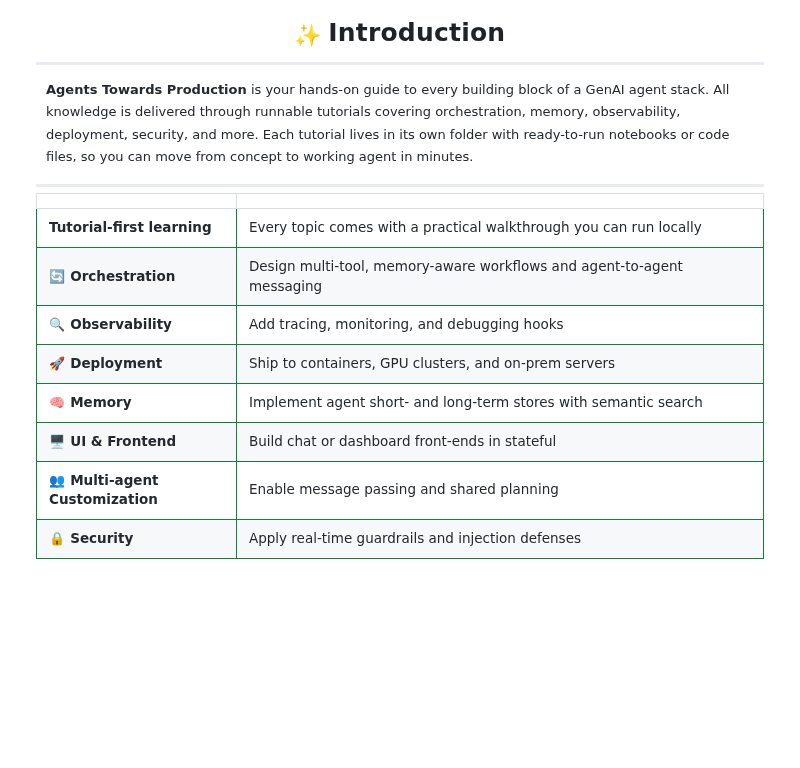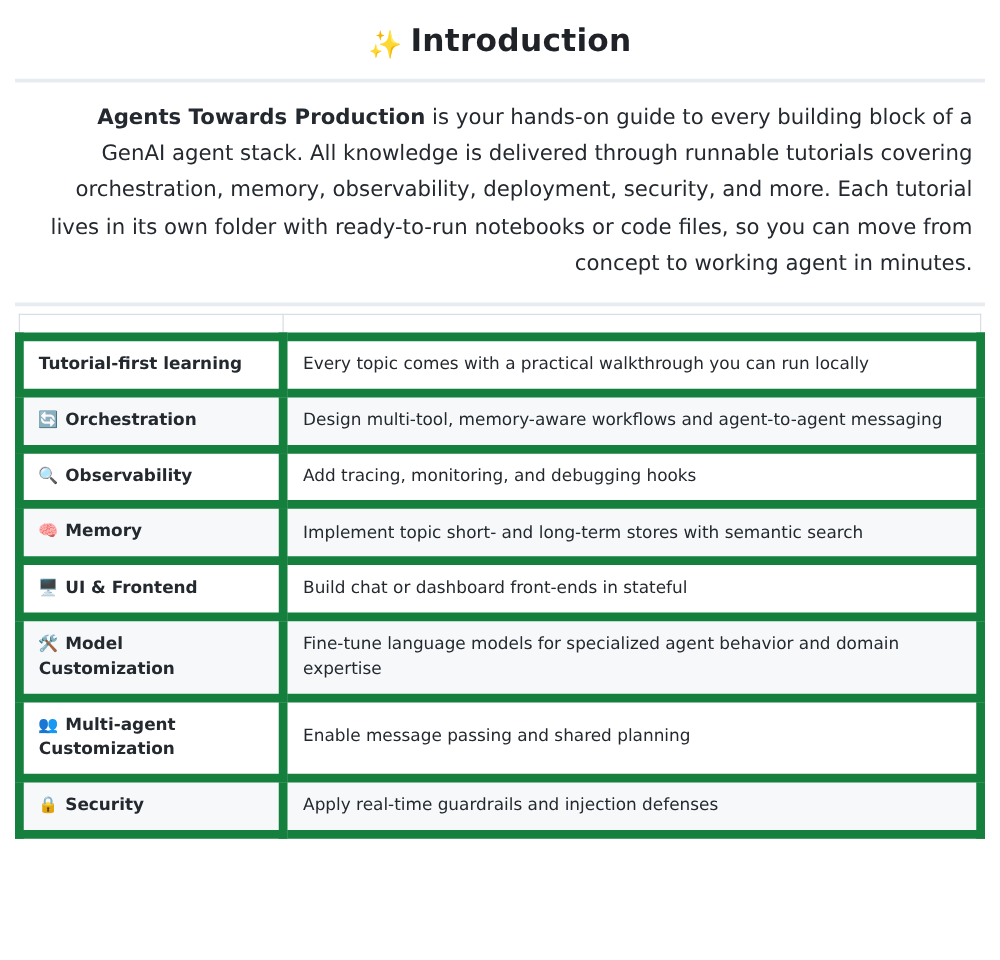--- a/index.html
+++ b/index.html
@@ -8,21 +8,21 @@
     background: #ffffff;
     width: 800px;
     height: 768px;
     font-family: "DejaVu Sans", sans-serif;
     color: #24292f;
   }
   .page {
     width: 800px;
     height: 761px;
     box-sizing: border-box;
-    padding: 0 12px;
+    padding: 0 36px;
     overflow: hidden;
     position: relative;
   }
   .section-title {
     text-align: center;
     font-size: 25px;
     font-weight: bold;
     color: #1f2328;
     letter-spacing: 0.2px;
     margin: 0;
@@ -34,22 +34,22 @@
     margin-right: 6px;
     vertical-align: -2px;
   }
   .rule {
     height: 3px;
     background: #e8ecf0;
     border: none;
     margin: 4px 0 0 0;
   }
   .intro-text {
-    text-align: right;
-    font-size: 17px;
+    text-align: left;
+    font-size: 13px;
     line-height: 1.72;
     color: #24292f;
     padding: 14px 10px 12px 10px;
     margin: 0;
   }
   .intro-text b { font-weight: bold; }
 
   table.features {
     width: 100%;
     border-collapse: collapse;
@@ -58,21 +58,21 @@
   }
   table.features col.c1 { width: 27.5%; }
   table.features col.c2 { width: 72.5%; }
   table.features thead th {
     border: 1px solid #d8dee4;
     background: #ffffff;
     height: 14px;
     padding: 0;
   }
   table.features td {
-    border: 7px solid #15803d;
+    border: 1px solid #15803d;
     padding: 9px 12px;
     vertical-align: middle;
     line-height: 1.45;
     color: #24292f;
     margin-top: 14px;
   }
   table.features tbody tr:nth-child(even) td {
     background: #f6f8fa;
   }
   table.features tbody tr:nth-child(odd) td {
@@ -124,30 +124,30 @@
         </tr>
         <tr>
           <td class="feature"><span class="ico">🔄</span><span>Orchestration</span></td>
           <td class="desc">Design multi-tool, memory-aware workflows and agent-to-agent messaging</td>
         </tr>
         <tr>
           <td class="feature"><span class="ico">🔍</span><span>Observability</span></td>
           <td class="desc">Add tracing, monitoring, and debugging hooks</td>
         </tr>
         <tr>
+          <td class="feature"><span class="ico">🚀</span><span>Deployment</span></td>
+          <td class="desc">Ship to containers, GPU clusters, and on-prem servers</td>
+        </tr>
+        <tr>
           <td class="feature"><span class="ico">🧠</span><span>Memory</span></td>
-          <td class="desc">Implement topic short- and long-term stores with semantic search</td>
+          <td class="desc">Implement agent short- and long-term stores with semantic search</td>
         </tr>
         <tr>
           <td class="feature"><span class="ico">🖥️</span><span>UI &amp; Frontend</span></td>
           <td class="desc">Build chat or dashboard front-ends in stateful</td>
-        </tr>
-        <tr>
-          <td class="feature"><span class="ico">🛠️</span><span>Model Customization</span></td>
-          <td class="desc">Fine-tune language models for specialized agent behavior and domain expertise</td>
         </tr>
         <tr>
           <td class="feature"><span class="ico">👥</span><span>Multi-agent Customization</span></td>
           <td class="desc">Enable message passing and shared planning</td>
         </tr>
         <tr>
           <td class="feature"><span class="ico">🔒</span><span>Security</span></td>
           <td class="desc">Apply real-time guardrails and injection defenses</td>
         </tr>
       </tbody>

